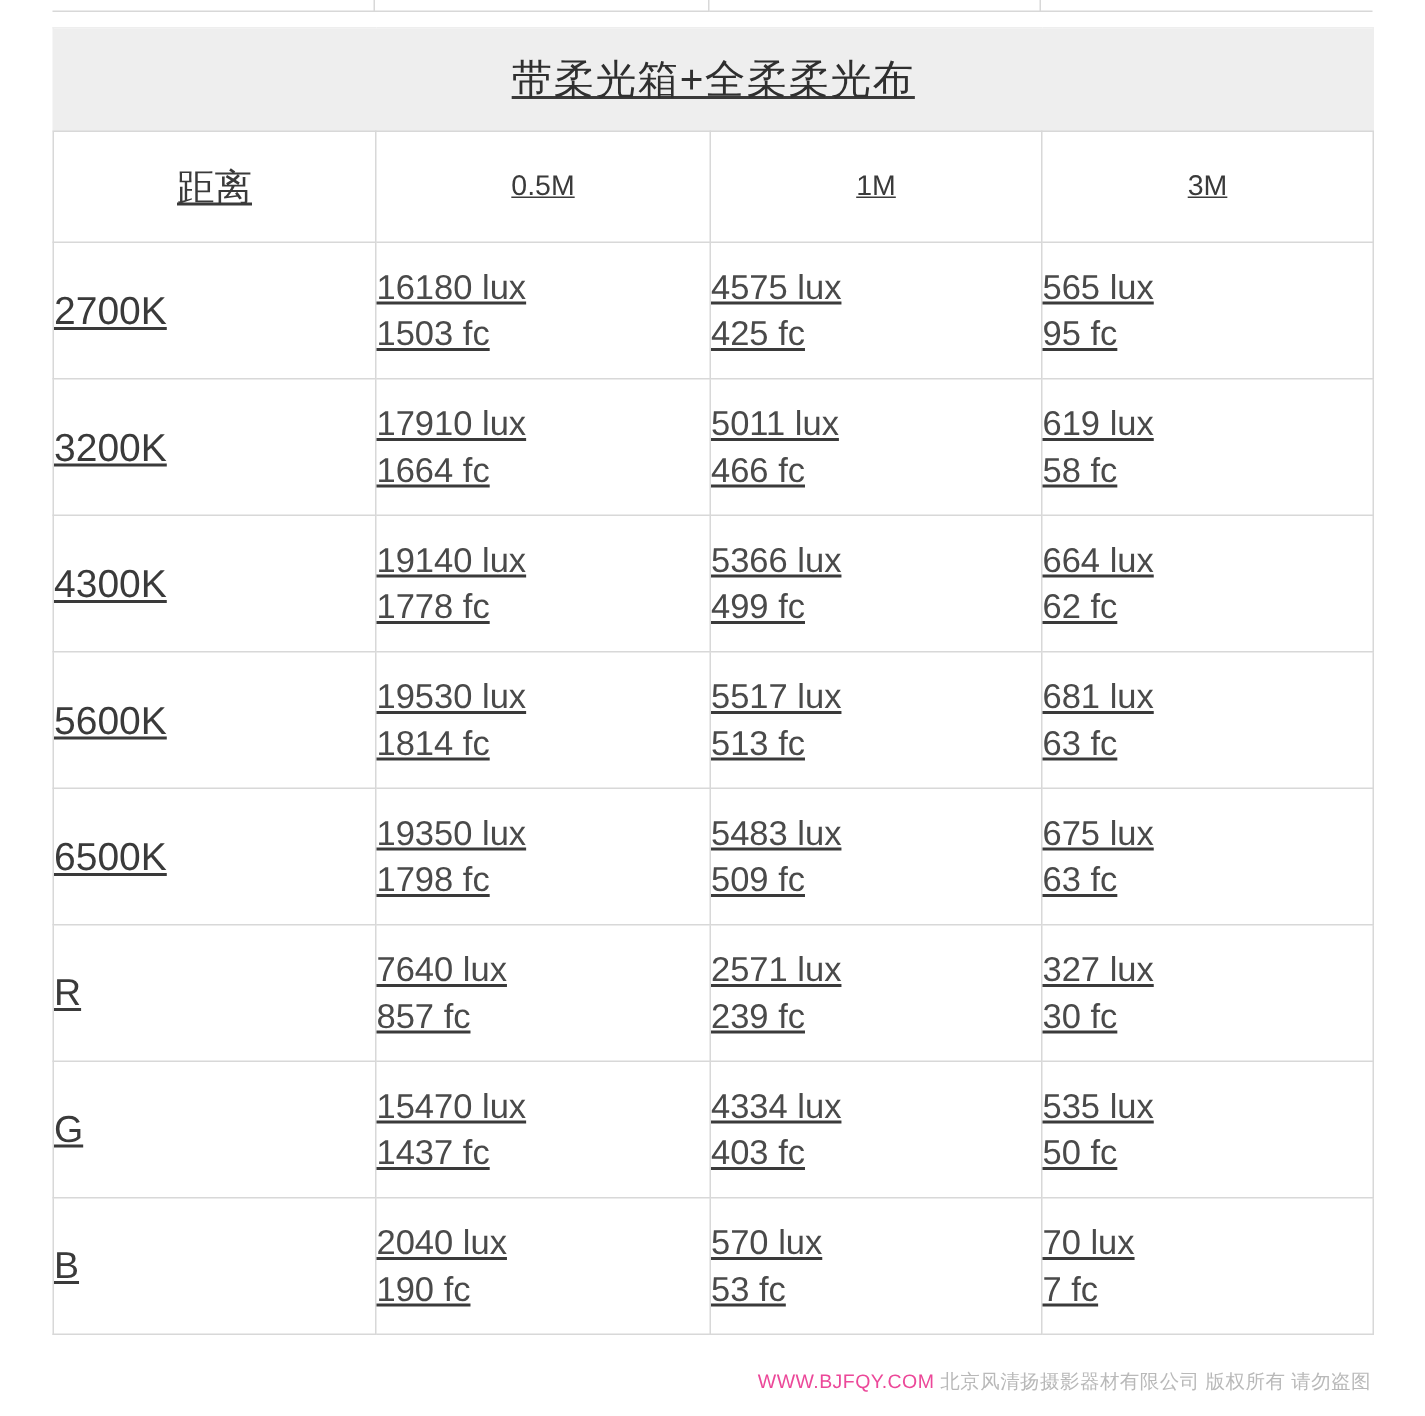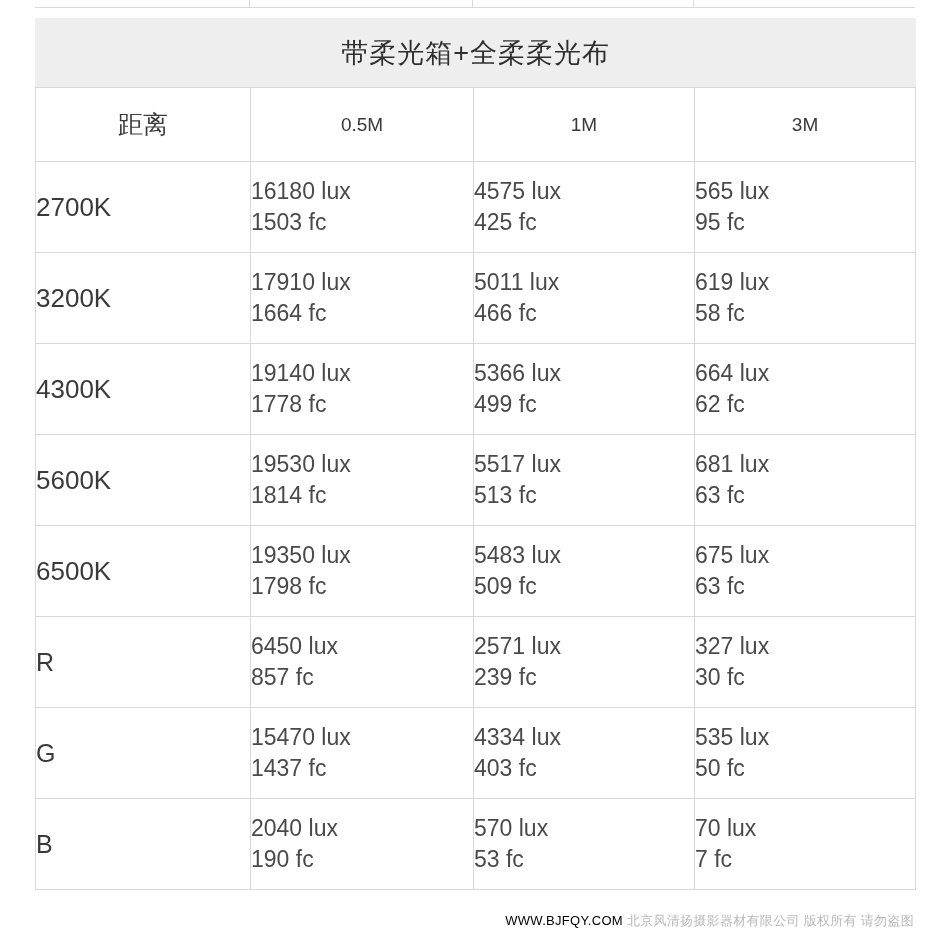--- a/index.html
+++ b/index.html
@@ -46,20 +46,21 @@
     position: absolute;
     top: 18px;
     left: 35px;
     width: 880px;
   }
 
   table.spec {
     width: 880px;
     border-collapse: collapse;
     table-layout: fixed;
+    text-decoration: underline;
   }
 
   table.spec td {
     border: 1px solid #d8d8d8;
     vertical-align: middle;
     padding: 0;
   }
 
   .title-cell {
     background: #eeeeee;
@@ -106,21 +107,21 @@
 
   .footer {
     position: absolute;
     bottom: 14px;
     right: 36px;
     font-size: 13px;
     color: #b9b9b9;
     letter-spacing: 0.3px;
     white-space: nowrap;
   }
-  .footer .url { color: #000000; }
+  .footer .url { color: #ec4899; }
 </style>
 </head>
 <body>
 
 <div class="page">
 
   <div class="top-strip">
     <div class="seg s1"></div>
     <div class="seg s2"></div>
     <div class="seg s3"></div>
@@ -222,21 +223,21 @@
           </td>
           <td class="val-cell">
             <span class="lux">675 lux</span>
             <span class="fc">63 fc</span>
           </td>
         </tr>
 
         <tr>
           <td class="row-label single">R</td>
           <td class="val-cell">
-            <span class="lux">6450 lux</span>
+            <span class="lux">7640 lux</span>
             <span class="fc">857 fc</span>
           </td>
           <td class="val-cell">
             <span class="lux">2571 lux</span>
             <span class="fc">239 fc</span>
           </td>
           <td class="val-cell">
             <span class="lux">327 lux</span>
             <span class="fc">30 fc</span>
           </td>

